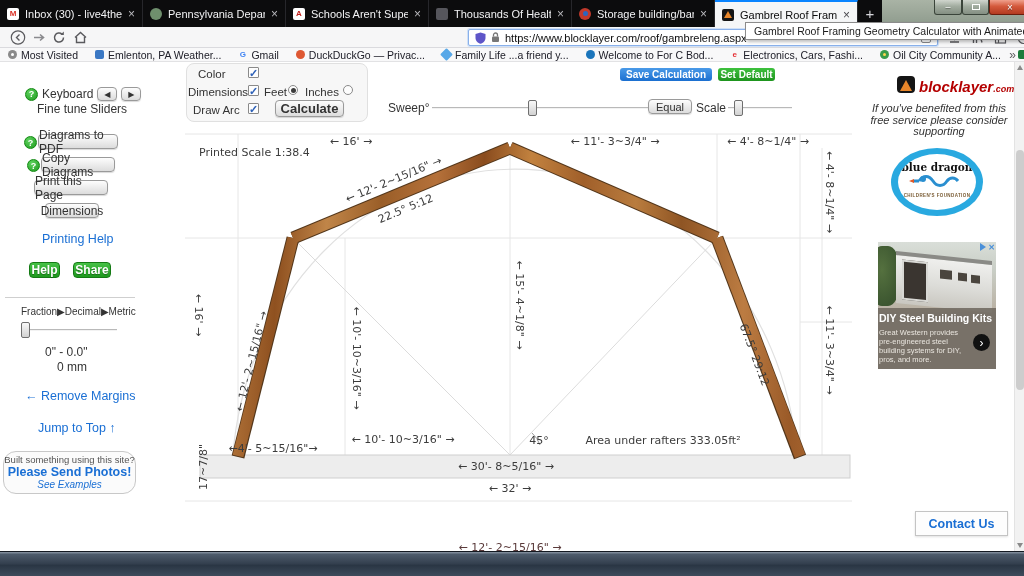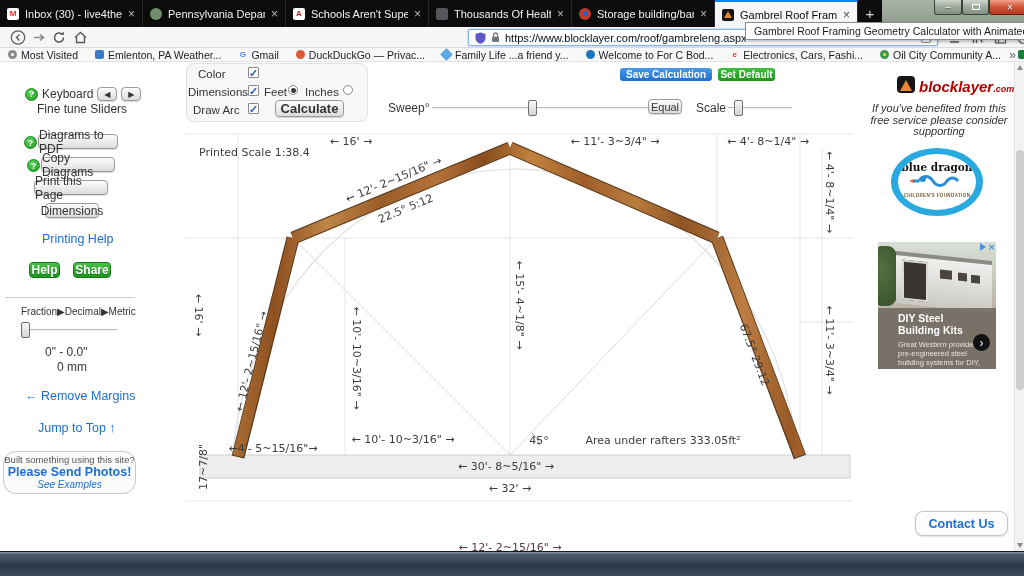--- a/index.html
+++ b/index.html
@@ -240,21 +240,21 @@
     </div>
   <div class="a ctl" style="left:305px;top:86px">Inches</div>
   <div class="a radio" style="left:343px;top:85px"></div>
   <div class="a ctl" style="left:193px;top:104px">Draw Arc</div>
   <div class="a chk" style="left:248px;top:103px">✓</div>
   <div class="a gbtn" style="left:275px;top:100px;width:69px;height:17px;font-weight:bold;font-size:13px">Calculate</div>
 
   <div class="a ctl" style="left:388px;top:101px;font-size:12px">Sweep°</div>
   <div class="a track" style="left:432px;top:107px;width:226px"></div>
   <div class="a thumb" style="left:528px;top:100px"></div>
-  <div class="a gbtn" style="left:648px;top:99px;width:34px;height:15px;font-size:11px">Equal</div>
+  <div class="a gbtn" style="left:648px;top:99px;width:44px;height:15px;font-size:11px">Equal</div>
   <div class="a ctl" style="left:696px;top:101px;font-size:12px">Scale</div>
   <div class="a track" style="left:728px;top:107px;width:64px"></div>
   <div class="a thumb" style="left:734px;top:100px"></div>
   <div class="a" style="left:620px;top:68px;width:92px;height:13px;background:linear-gradient(180deg,#4a9ae8,#1b6fd0);border-radius:3px;color:#fff;font-size:10px;font-weight:bold;display:flex;align-items:center;justify-content:center">Save Calculation</div>
   <div class="a" style="left:718px;top:68px;width:57px;height:13px;background:linear-gradient(180deg,#3ec13e,#1d941d);border-radius:3px;color:#fff;font-size:10px;font-weight:bold;display:flex;align-items:center;justify-content:center">Set Default</div>
 
   <svg class="a" style="left:185px;top:130px" width="667" height="372" viewBox="0 0 667 372">
     <defs>
       <linearGradient id="wood" gradientUnits="userSpaceOnUse" x1="0" y1="0" x2="667" y2="40">
         <stop offset="0" stop-color="#9a5a26"></stop>
@@ -357,32 +357,32 @@
 
   <div class="a" style="left:878px;top:242px;width:118px;height:127px;overflow:hidden;background:#b4aca0">
     <div style="position:absolute;left:0;top:0;width:118px;height:70px;background:linear-gradient(180deg,#d9ded8 0%,#c9cec6 40%,#b9b0a2 100%)"></div>
     <div style="position:absolute;left:-8px;top:4px;width:30px;height:60px;background:radial-gradient(ellipse at 40% 40%,#55713f,#3c5630 70%);border-radius:40%"></div>
     <div style="position:absolute;left:18px;top:14px;width:96px;height:52px;background:linear-gradient(180deg,#efefed 0%,#dcdcd8 55%,#c9c7c0 100%);transform:skewY(6deg);border-top:4px solid #8a8a86">
       <div style="position:absolute;left:6px;top:4px;width:26px;height:40px;background:#3a3530;border:2px solid #d8d8d4"></div>
       <div style="position:absolute;left:44px;top:10px;width:12px;height:9px;background:#4a453e"></div>
       <div style="position:absolute;left:62px;top:11px;width:9px;height:8px;background:#4a453e"></div>
       <div style="position:absolute;left:75px;top:12px;width:9px;height:8px;background:#4a453e"></div>
     </div>
-    <div style="position:absolute;left:0;top:66px;width:118px;height:61px;background:rgba(112,105,96,.88);padding:4px 20px">
+    <div style="position:absolute;left:0;top:66px;width:118px;height:61px;background:rgba(112,105,96,.88);padding:4px 1px">
       <div style="color:#fff;font-weight:bold;font-size:10.5px">DIY Steel Building Kits</div>
       <div style="color:#e9e5de;font-size:7.5px;line-height:9px;margin-top:4px;width:82px">Great Western provides pre-engineered steel building systems for DIY, pros, and more.</div>
       <div style="position:absolute;right:6px;top:26px;width:17px;height:17px;background:#111;border-radius:50%;color:#fff;font-size:12px;display:flex;align-items:center;justify-content:center">›</div>
     </div>
     <div style="position:absolute;right:1px;top:1px;display:flex;gap:2px">
       <span style="width:0;height:0;border-top:4px solid transparent;border-bottom:4px solid transparent;border-left:6px solid #4a90d9"></span>
       <span style="color:#4a90d9;font-size:8px;font-weight:bold">✕</span>
     </div>
   </div>
 
-  <div class="a" style="left:915px;top:511px;width:93px;height:25px;background:#fdfdfd;border:1px solid #c4c4c4;border-radius:8px;display:flex;align-items:center;justify-content:center;color:#1a6fd4;font-weight:bold;font-size:12.5px;box-shadow:0 1px 2px rgba(0,0,0,.12)">Contact Us</div>
+  <div class="a" style="left:915px;top:511px;width:93px;height:25px;background:#fdfdfd;border:1px solid #c4c4c4;border-radius:0;display:flex;align-items:center;justify-content:center;color:#1a6fd4;font-weight:bold;font-size:12.5px;box-shadow:0 1px 2px rgba(0,0,0,.12)">Contact Us</div>
 
   <div class="a" style="left:1014px;top:62px;width:10px;height:489px;background:#f2f2f2;border-left:1px solid #e3e3e3">
     <div style="position:absolute;left:2px;top:3px;width:0;height:0;border-left:3px solid transparent;border-right:3px solid transparent;border-bottom:5px solid #8a8a8a"></div>
     <div style="position:absolute;left:1px;top:88px;width:8px;height:240px;background:#cdcdcd;border-radius:4px"></div>
     <div style="position:absolute;left:2px;bottom:3px;width:0;height:0;border-left:3px solid transparent;border-right:3px solid transparent;border-top:5px solid #8a8a8a"></div>
   </div>
 
   <div class="a taskbar"></div>
   <div class="a tico" style="left:8px;width:24px">
     <div style="position:relative;width:22px;height:22px;border-radius:50%;background:radial-gradient(circle at 35% 28%,#9ed0f5,#2a6cc0 55%,#0a2c60);box-shadow:inset 0 1px 2px rgba(255,255,255,.6)">

